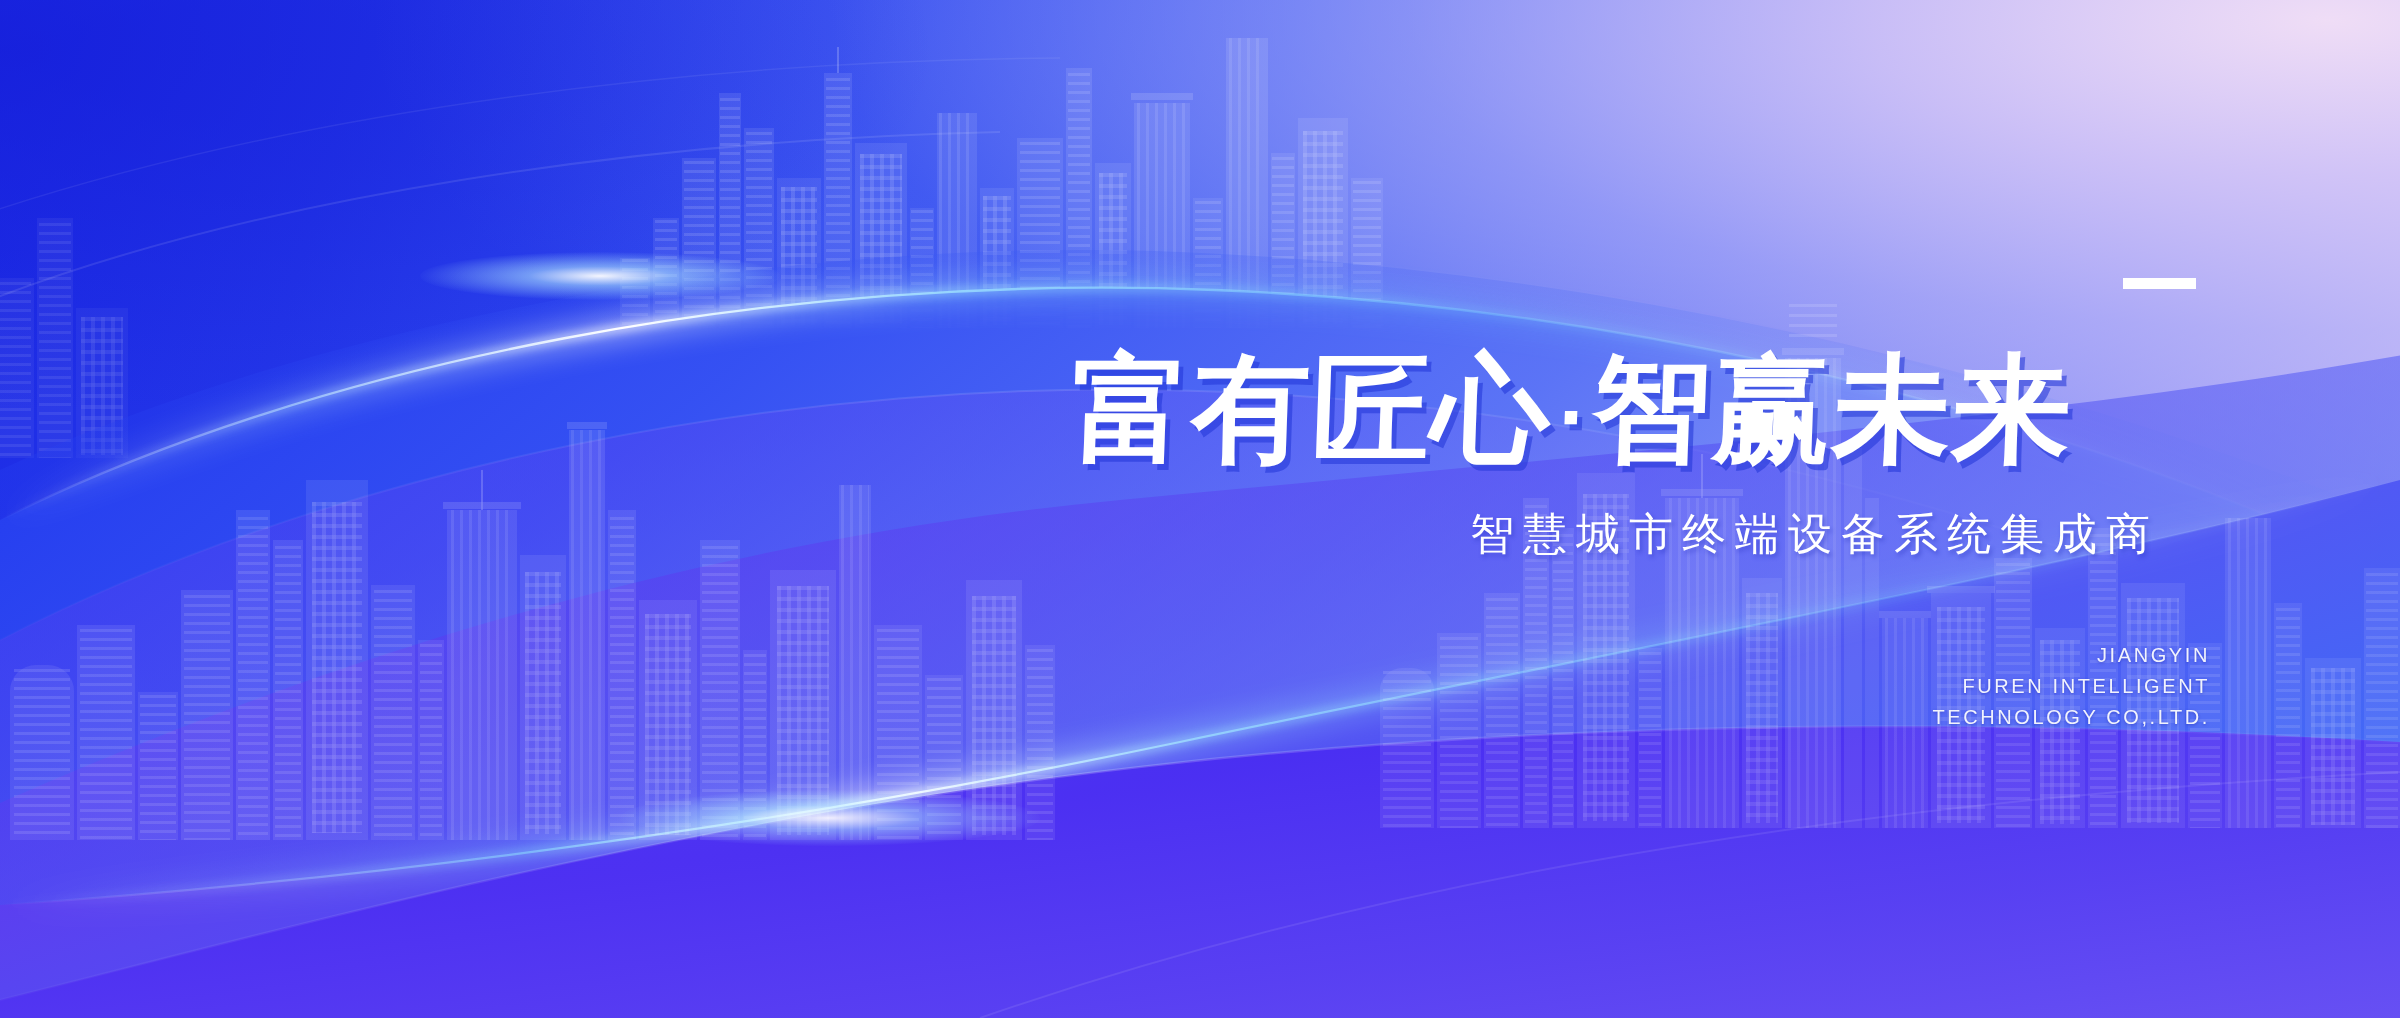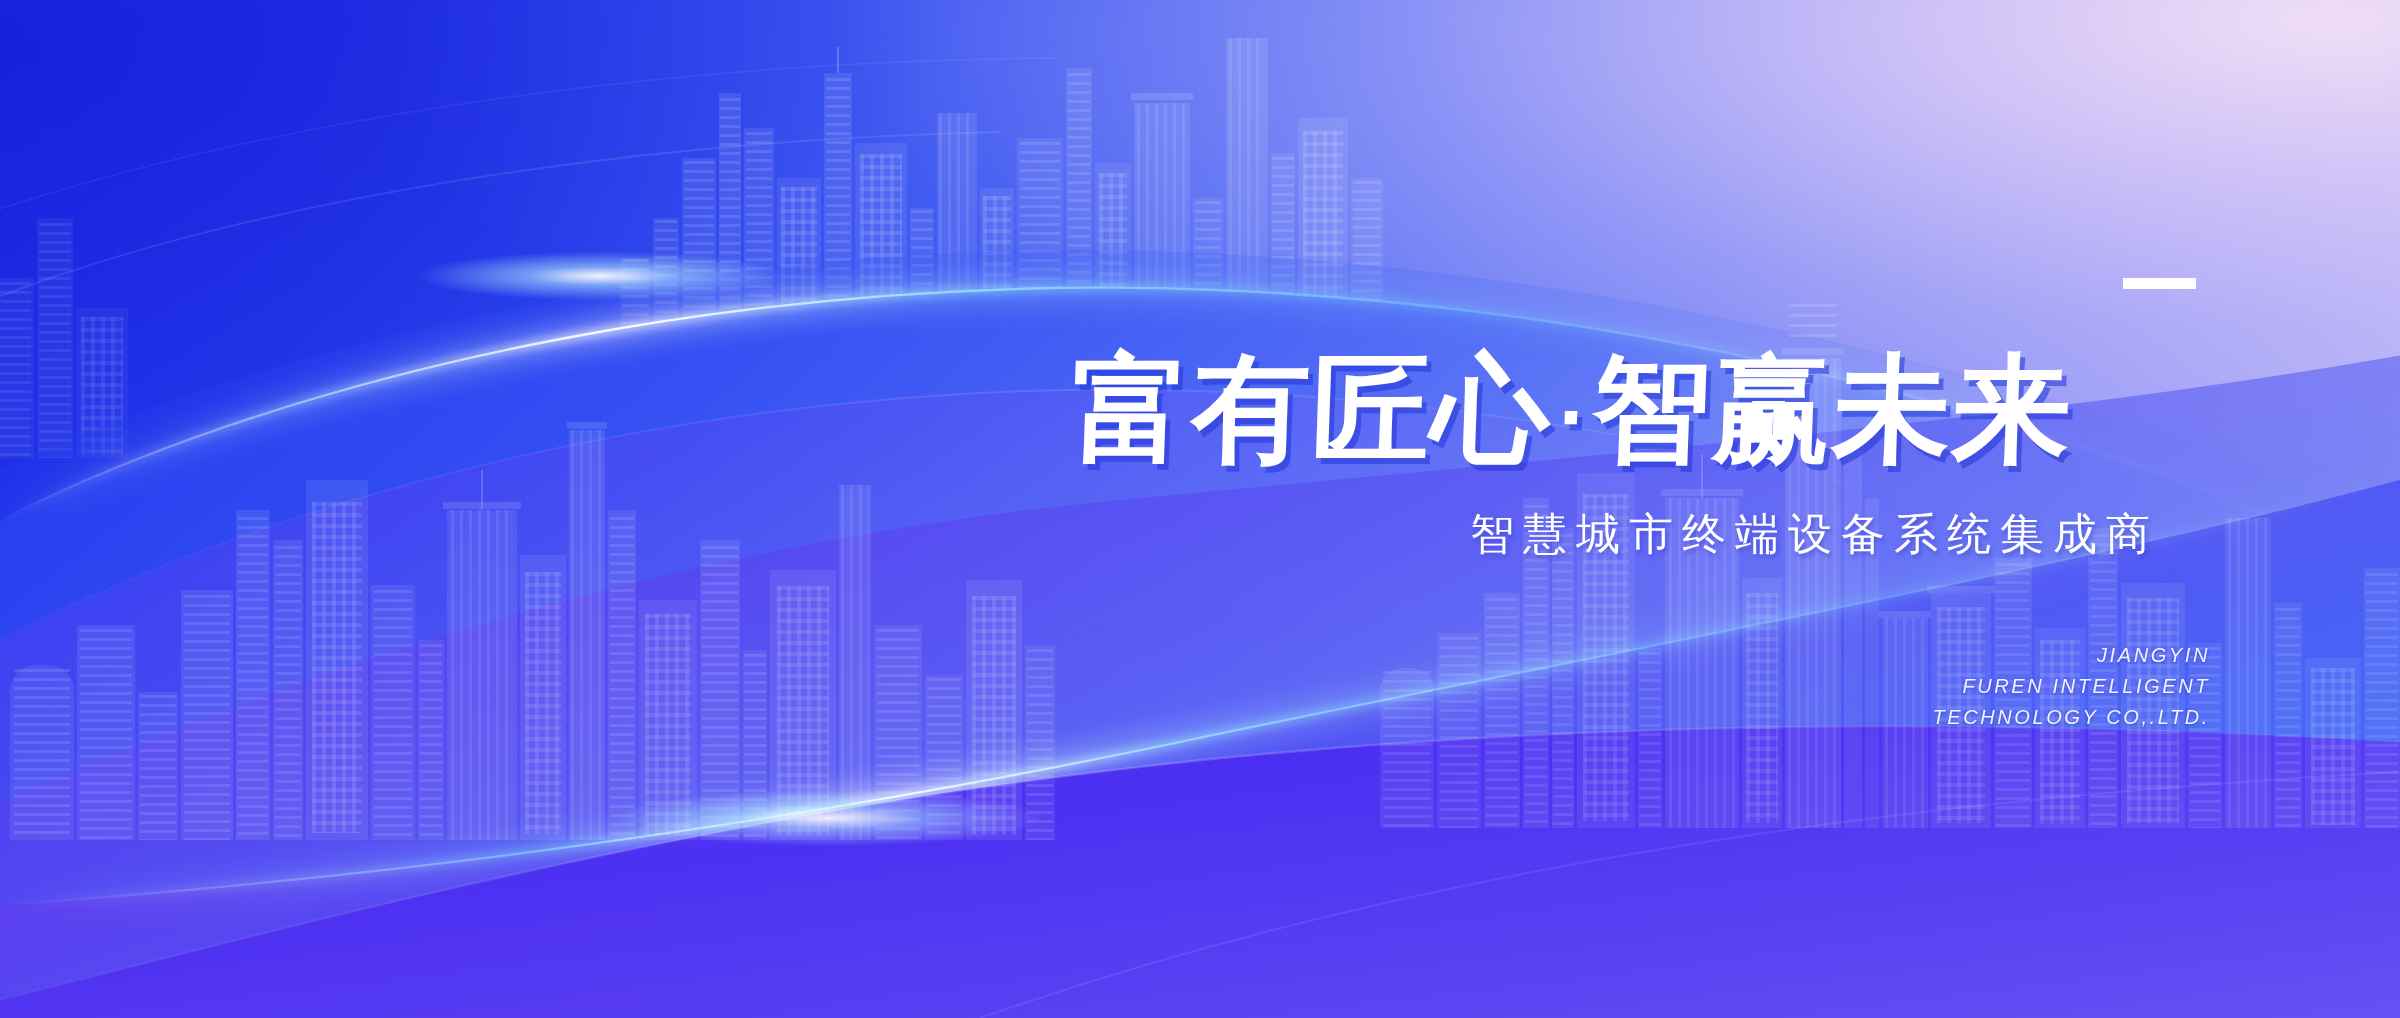--- a/index.html
+++ b/index.html
@@ -87,21 +87,21 @@
   #company {
     position:absolute; right:190px; top:640px;
     text-align:right;
     color:rgba(255,255,255,0.92);
     font-size:20px;
     line-height:1.55;
     letter-spacing:2.6px;
     font-family:"Liberation Sans", sans-serif;
     text-shadow: 0 1px 3px rgba(30,40,170,0.5);
   }
-  #company div { white-space:nowrap;font-style:italic; }
+  #company div { white-space:nowrap; }
 </style>
 </head>
 <body>
 
 <div id="banner">
 
   <div id="bg-base" class="layer"></div>
   <div id="bg-tint" class="layer"></div>
 
   <div class="city" style="left:-10px; bottom:560px; opacity:0.30; filter:blur(0.2px);">

